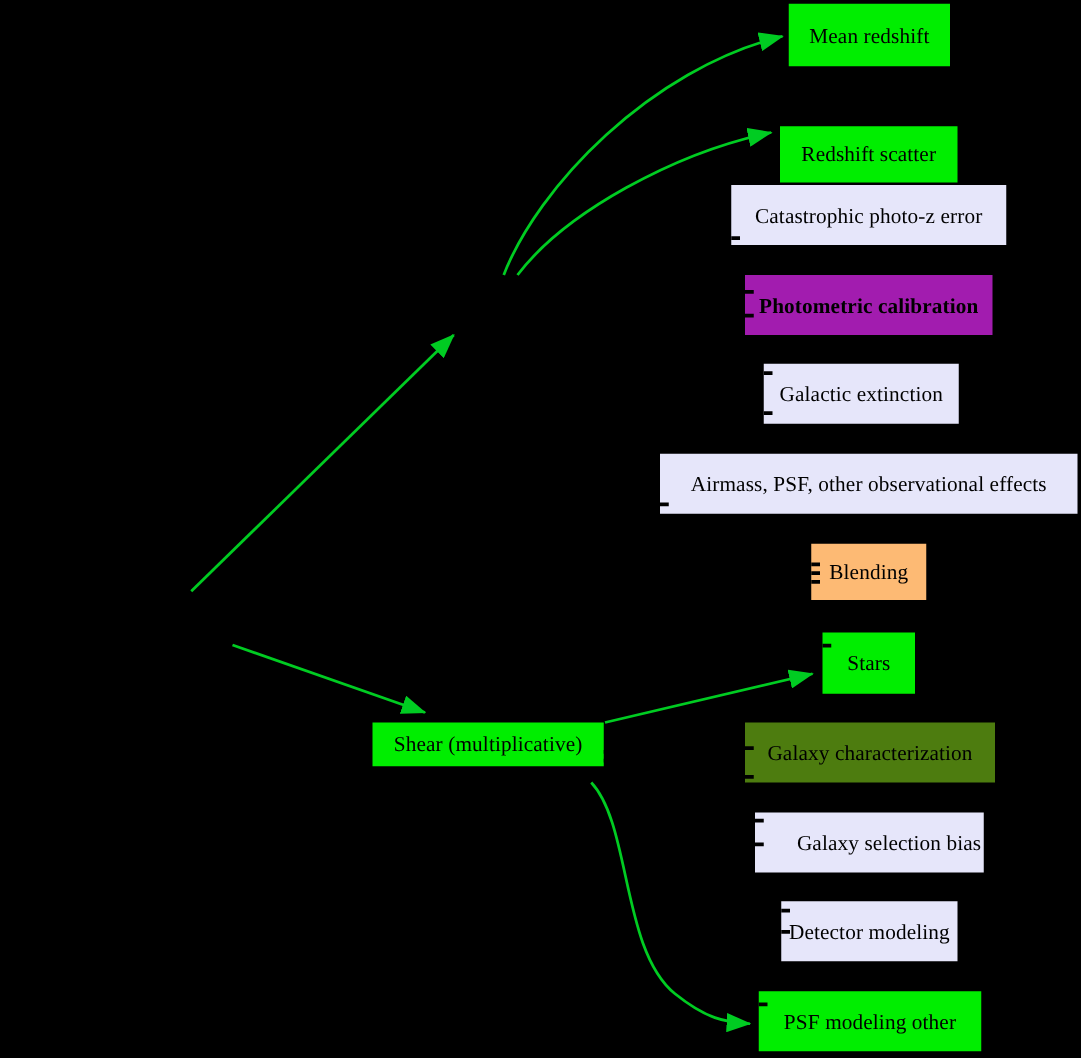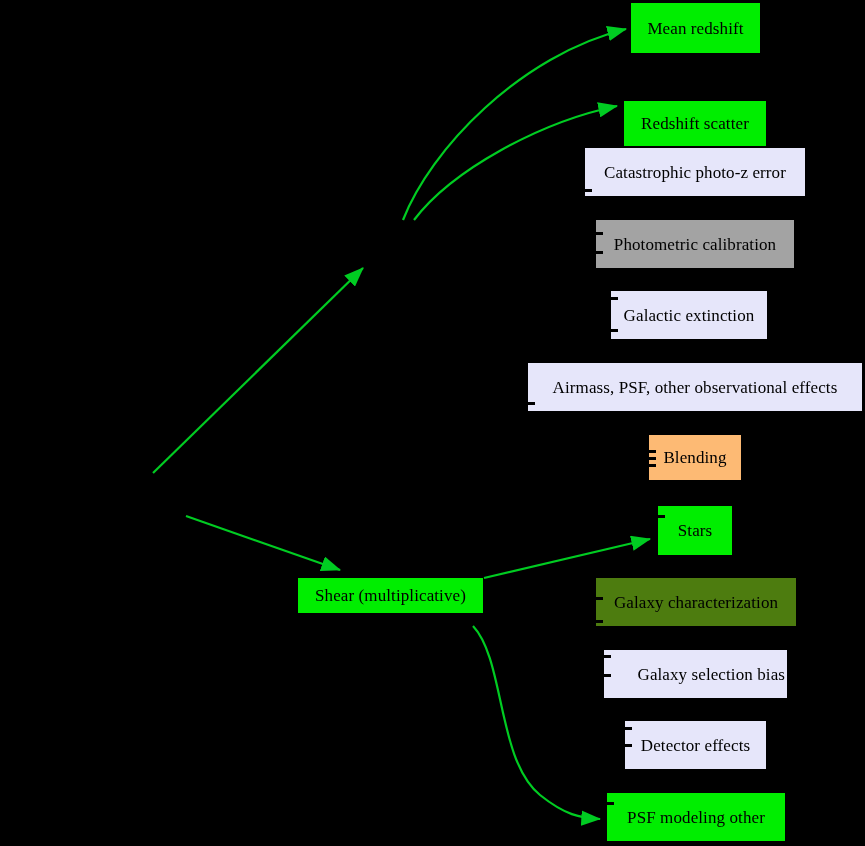--- a/index.html
+++ b/index.html
@@ -73,21 +73,21 @@
   <div id="nodes-layer">
       <div class="node" style="left: 631px; top: 3px; width: 129px; height: 50px; background: rgb(0, 238, 0);">
         <span class="node-label">Mean redshift</span>
       </div>
       <div class="node" style="left: 624px; top: 76px; width: 142px; height: 45px; background: rgb(0, 238, 0); margin-top: 25px;">
         <span class="node-label">Redshift scatter</span>
       </div>
       <div class="node" style="left: 585px; top: 148px; width: 220px; height: 48px; background: rgb(230, 230, 250);">
         <span class="node-label">Catastrophic photo-z error</span>
       </div>
-      <div class="node" style="left: 596px; top: 220px; width: 198px; height: 48px; background: #a3a3a3;">
+      <div class="node" style="left: 596px; top: 220px; width: 198px; height: 48px; background: #a21caf; font-weight: bold;">
         <span class="node-label">Photometric calibration</span>
       </div>
       <div class="node" style="left: 611px; top: 291px; width: 156px; height: 48px; background: rgb(230, 230, 250);">
         <span class="node-label">Galactic extinction</span>
       </div>
       <div class="node" style="left: 528px; top: 363px; width: 334px; height: 48px; background: rgb(230, 230, 250); justify-content: center;">
         <span class="node-label">Airmass, PSF, other observational effects</span>
       </div>
       <div class="node" style="left: 649px; top: 435px; width: 92px; height: 45px; background: #fdba74;">
         <span class="node-label">Blending</span>
@@ -98,21 +98,21 @@
       <div class="node" style="left: 298px; top: 578px; width: 185px; height: 35px; background: rgb(0, 238, 0);">
         <span class="node-label">Shear (multiplicative)</span>
       </div>
       <div class="node" style="left: 596px; top: 578px; width: 200px; height: 48px; background: #4d7c0f;">
         <span class="node-label">Galaxy characterization</span>
       </div>
       <div class="node" style="left: 604px; top: 650px; width: 183px; height: 48px; background: rgb(230, 230, 250); justify-content: flex-end;">
         <span class="node-label">Galaxy selection bias</span>
       </div>
       <div class="node" style="left: 625px; top: 721px; width: 141px; height: 48px; background: rgb(230, 230, 250);">
-        <span class="node-label">Detector effects</span>
+        <span class="node-label">Detector modeling</span>
       </div>
       <div class="node" style="left: 607px; top: 793px; width: 178px; height: 48px; background: rgb(0, 238, 0);">
         <span class="node-label">PSF modeling other</span>
       </div>
     </div>
   <div id="stubs-layer">
       <div class="stub" style="left: 596px; top: 232px;"></div>
       <div class="stub" style="left: 596px; top: 251px;"></div>
       <div class="stub" style="left: 585px; top: 189px;"></div>
       <div class="stub" style="left: 611px; top: 297px;"></div>

